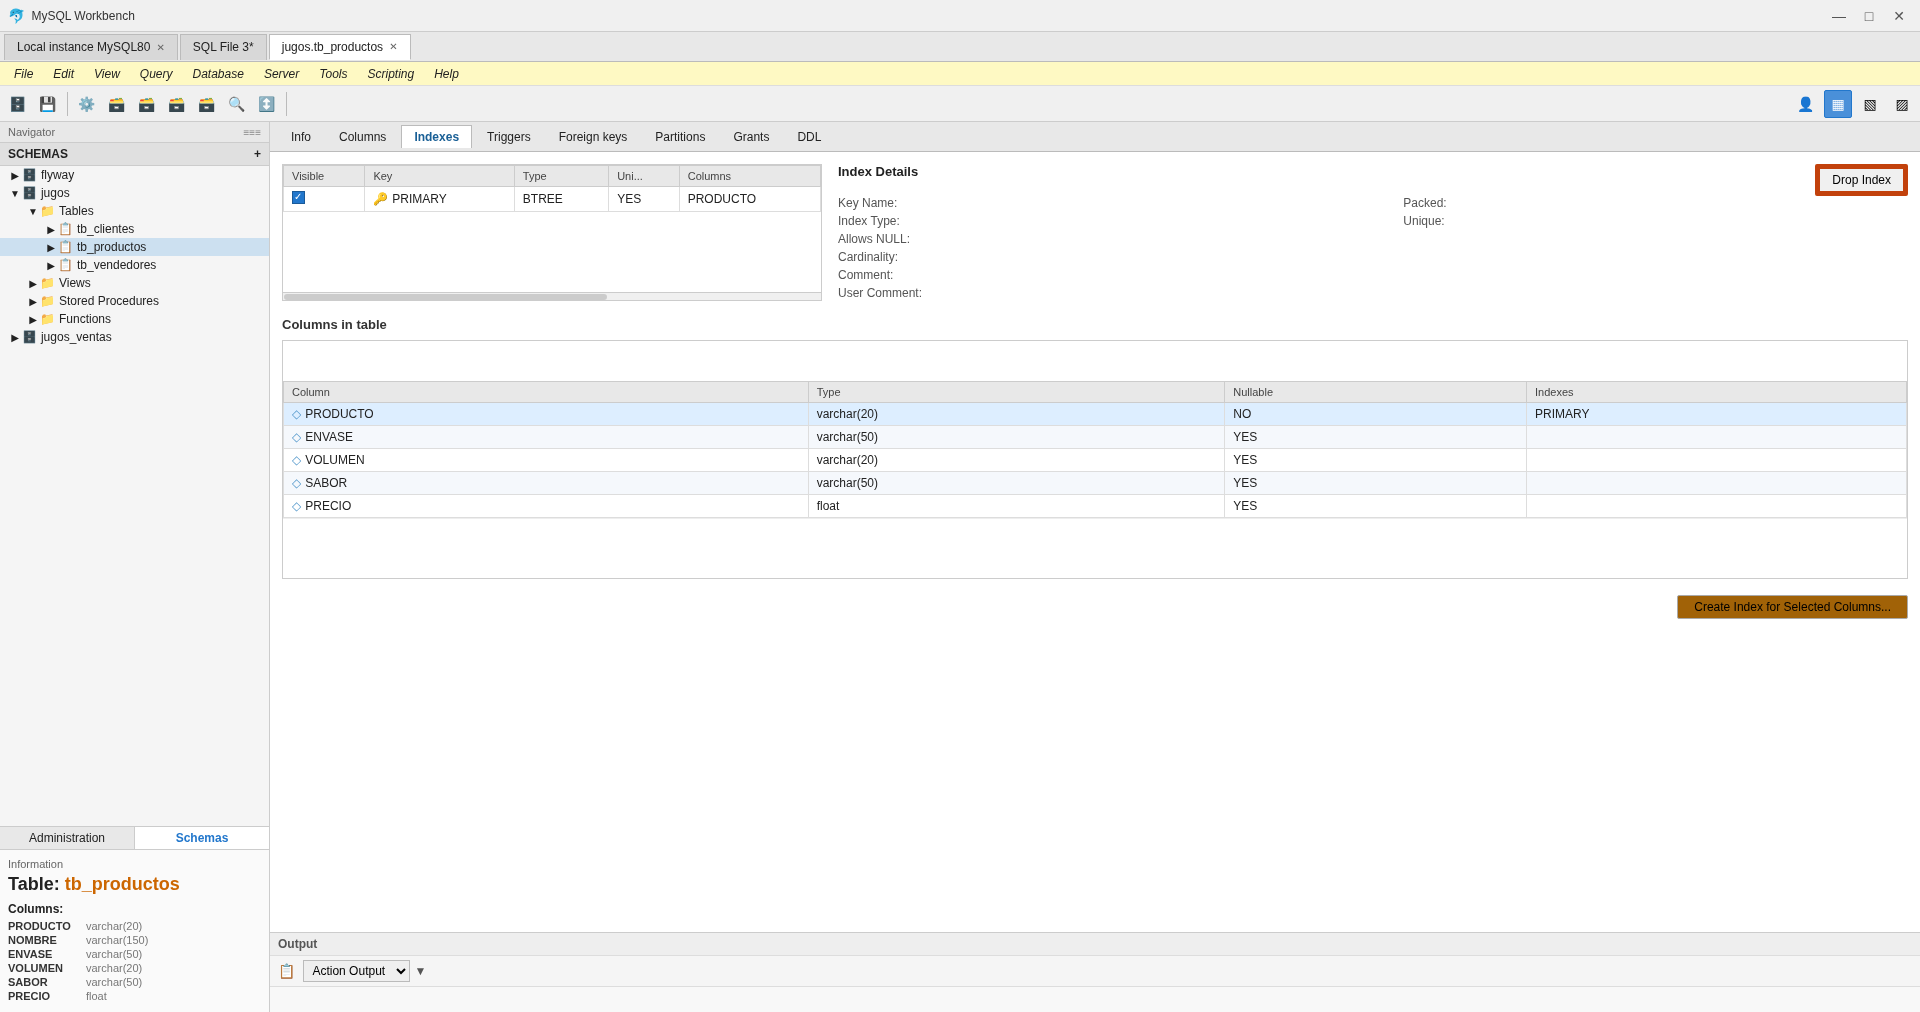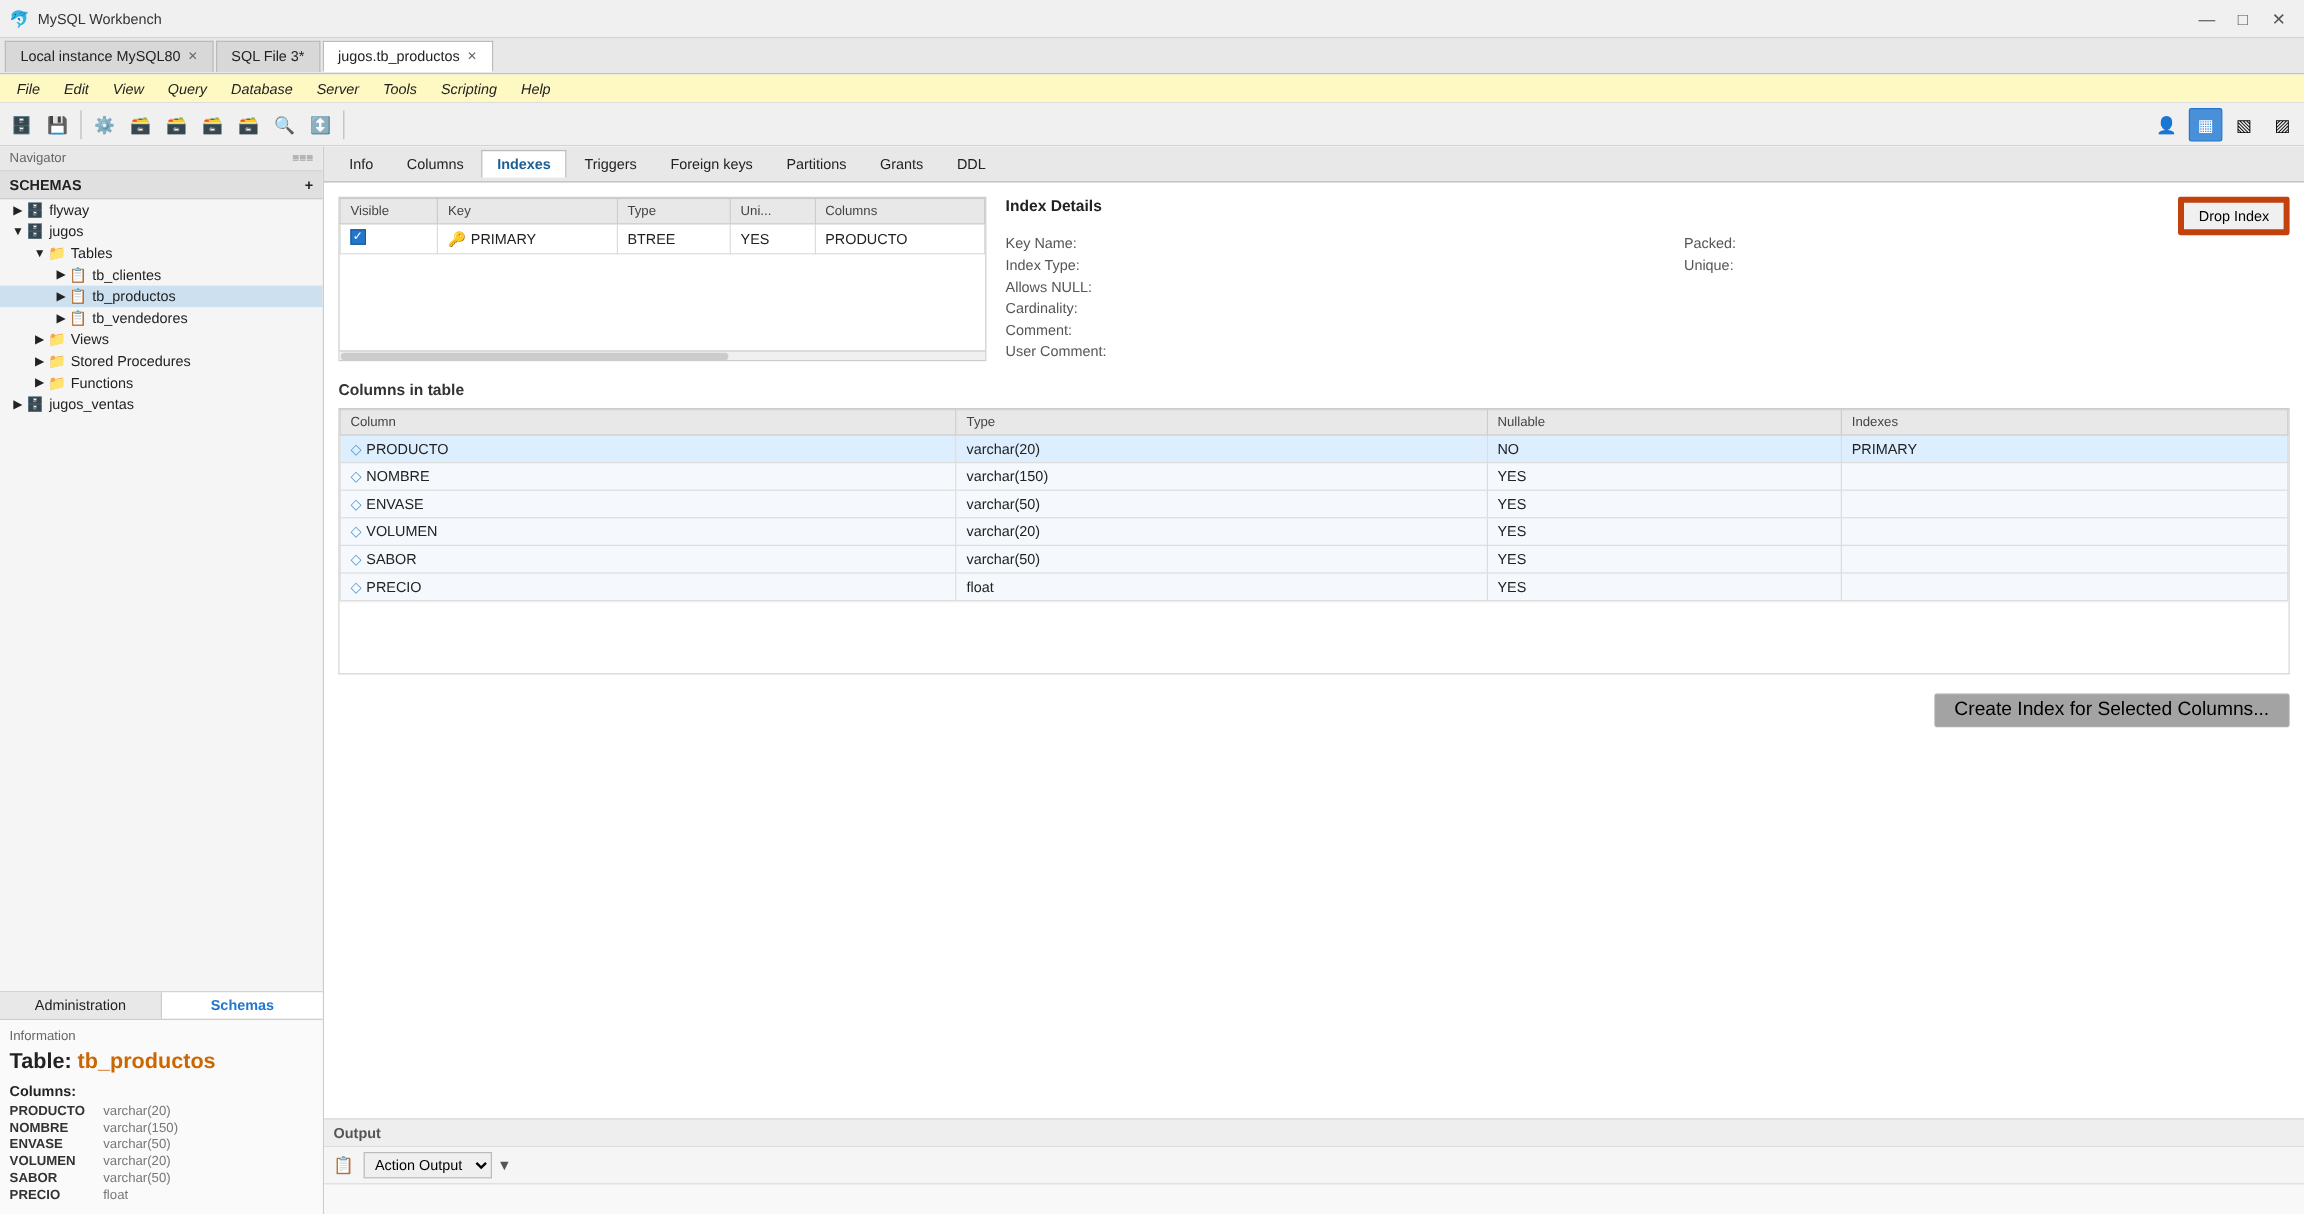--- a/index.html
+++ b/index.html
@@ -89,21 +89,21 @@
     .output-select { height: 22px; border: 1px solid #bbb; font-size: 12px; padding: 0 4px; }
 
     
     .cb-checked { display: inline-block; width: 13px; height: 13px; background: #2277cc; border: 1px solid #1a5a99; position: relative; }
     .cb-checked::after { content: '✓'; color: white; font-size: 10px; position: absolute; top: -1px; left: 1px; }
 
     
     .icon-db { color: #e8a000; }
     .icon-table { color: #1a6096; }
 
-    .create-index-btn { padding: 4px 16px; border: 1px solid #aaa; background: #a3a3a3; cursor: pointer; font-size: 16px; border-radius: 2px; margin-top: 8px; float: right; }
+    .create-index-btn { padding: 4px 16px; border: 1px solid #aaa; background: #a16207; cursor: pointer; font-size: 12px; border-radius: 2px; margin-top: 8px; float: right; }
   </style>
 </head>
 <body>
 
 <div id="title-bar">
   <span style="font-size:14px; margin-right:6px;">🐬</span>
   <span style="font-size:12px; color:#333;">MySQL Workbench</span>
   <div class="toolbar-right">
     <button class="window-btn">—</button>
     <button class="window-btn">□</button>
@@ -354,42 +354,36 @@
             <span class="detail-value"></span>
             <span class="detail-label">User Comment:</span>
             <span class="detail-value"></span>
           </div>
         </div>
       </div>
 
       <div id="columns-section">
         <div class="section-title">Columns in table</div>
         <div class="columns-table-wrap">
-          <table class="data-table" style="width:100%;">
+          <table class="data-table" style="width:100%;margin-top:40px;">
             <thead>
               <tr>
                 <th>Column</th>
                 <th>Type</th>
                 <th>Nullable</th>
                 <th>Indexes</th>
               </tr>
             </thead>
             <tbody id="columns-tbody">
             <tr style="background: rgb(221, 238, 255);">
       <td><span style="color:#5599cc; margin-right:4px;">◇</span>PRODUCTO</td>
       <td>varchar(20)</td>
       <td>NO</td>
       <td>PRIMARY</td>
     </tr>
-                <tr>
-      <td><span style="color:#5599cc; margin-right:4px;">◇</span>NOMBRE</td>
-      <td>varchar(150)</td>
-      <td>YES</td>
-      <td></td>
-    </tr>
                 <tr style="background: rgb(245, 248, 252);">
       <td><span style="color:#5599cc; margin-right:4px;">◇</span>ENVASE</td>
       <td>varchar(50)</td>
       <td>YES</td>
       <td></td>
     </tr>
                 <tr>
       <td><span style="color:#5599cc; margin-right:4px;">◇</span>VOLUMEN</td>
       <td>varchar(20)</td>
       <td>YES</td>

